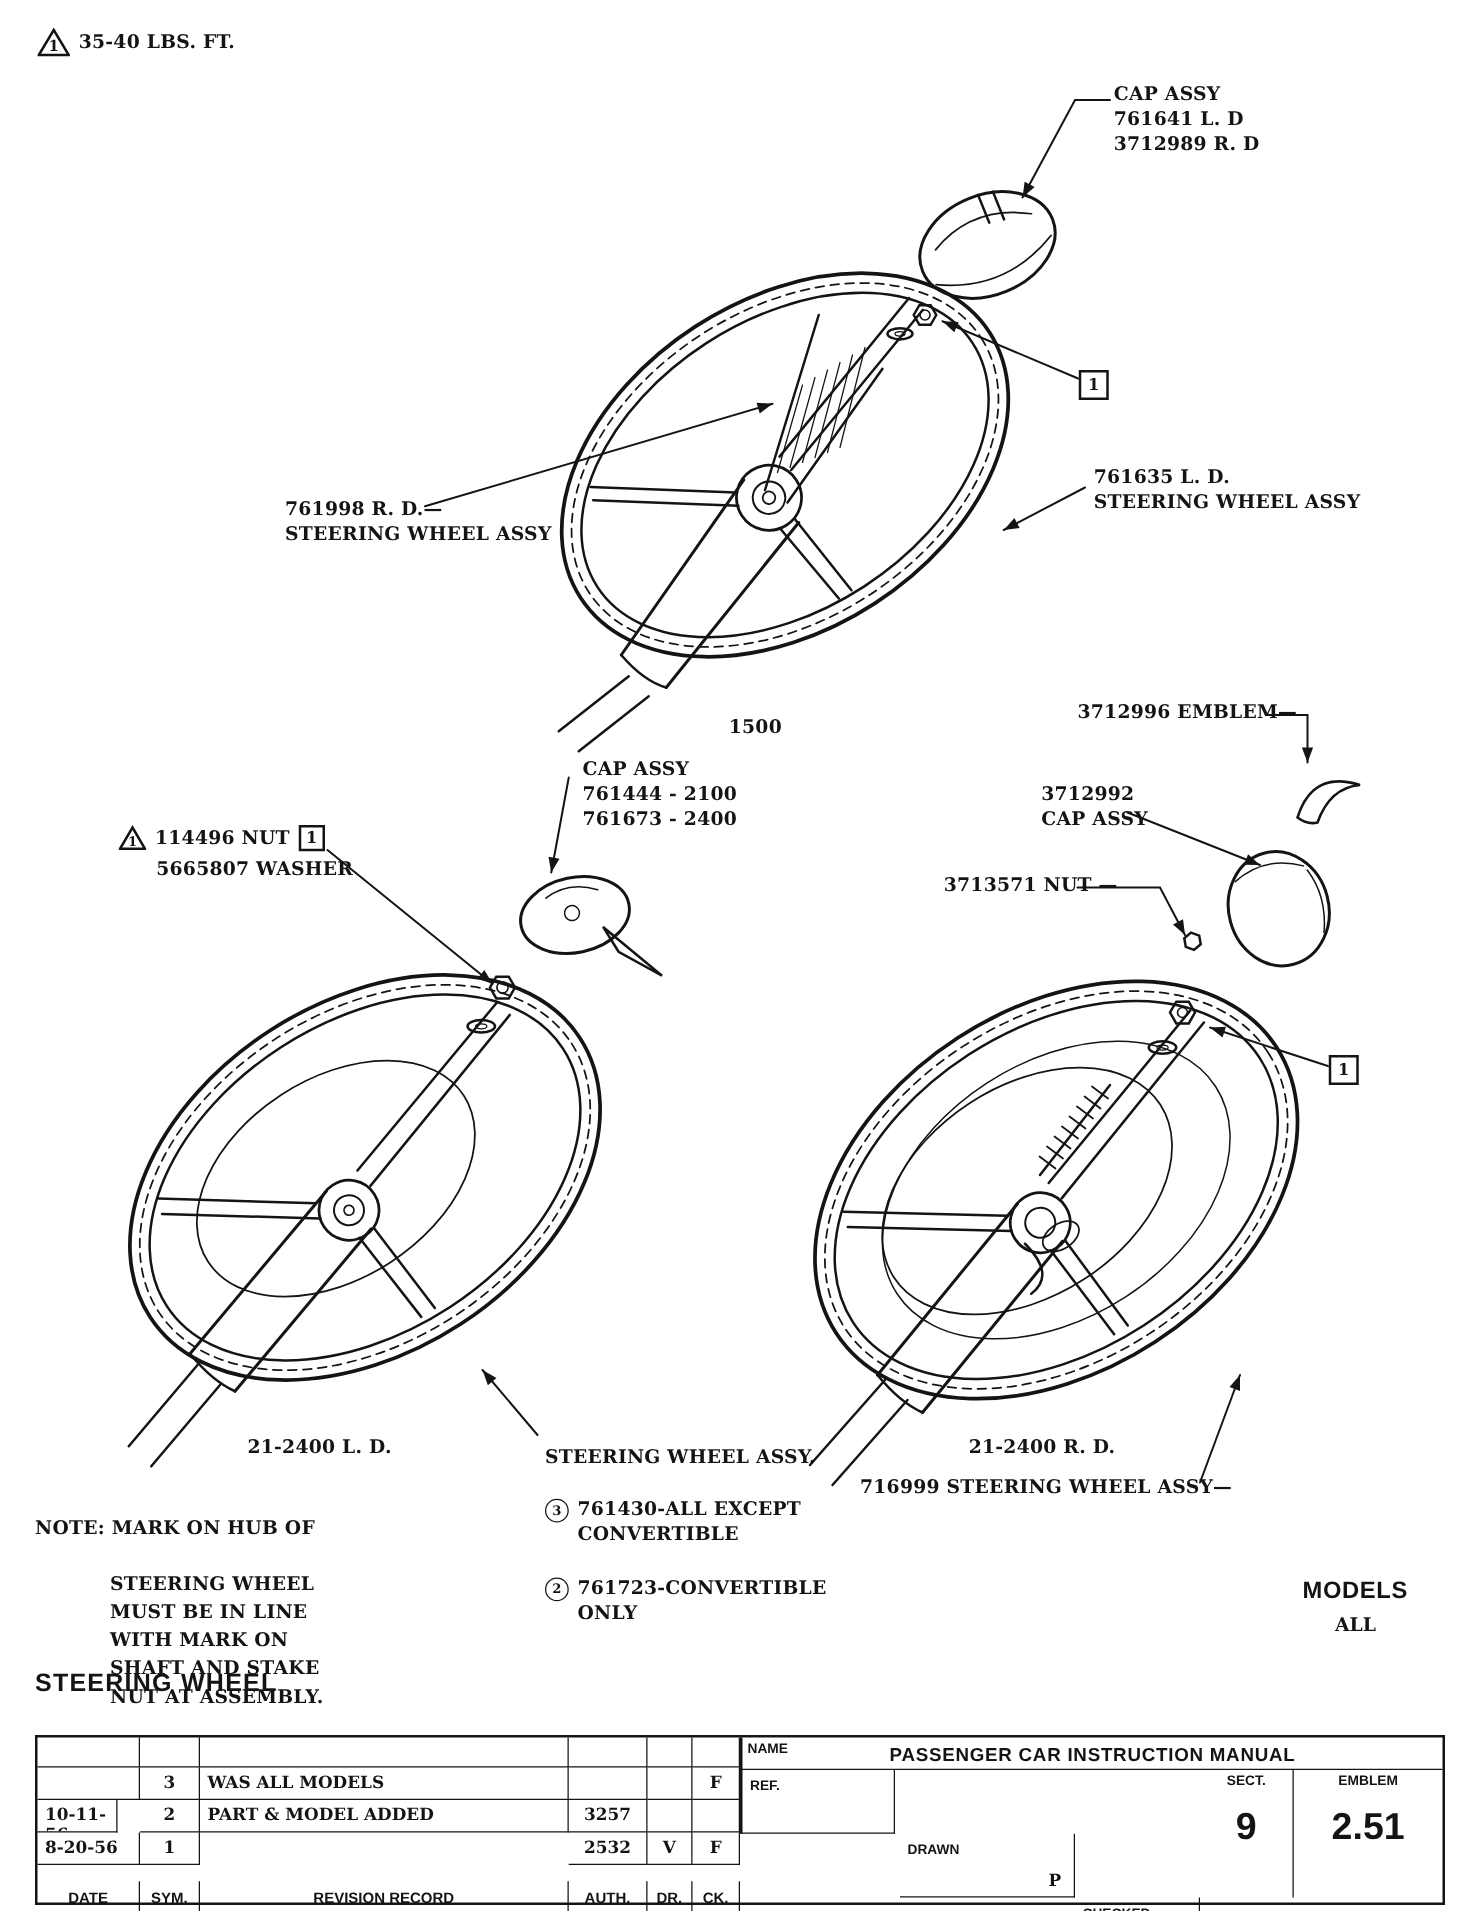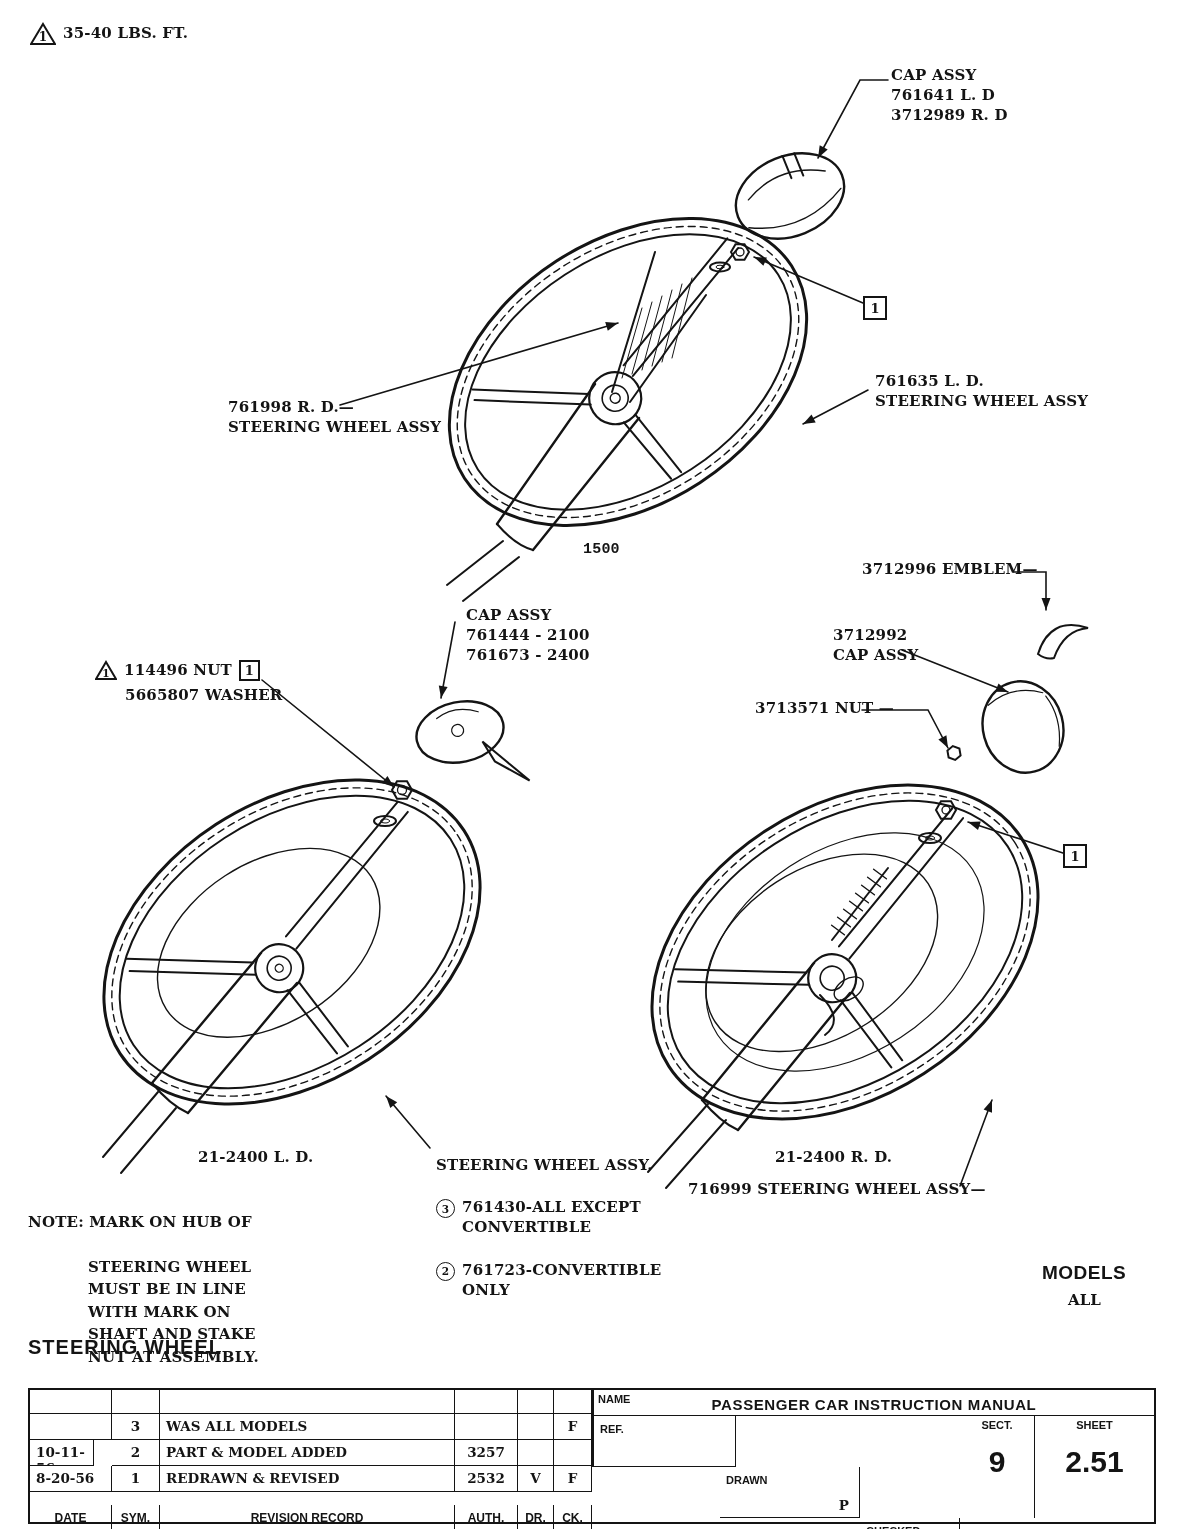--- a/index.html
+++ b/index.html
@@ -219,21 +219,21 @@
   </div>
 
   <div class="lbl" style="left:891px;top:66px;">CAP ASSY
 761641 L. D
 3712989 R. D</div>
   <div class="refbox" style="left:863px;top:296px;">1</div>
   <div class="lbl" style="left:875px;top:372px;">761635 L. D.
 STEERING WHEEL ASSY</div>
   <div class="lbl" style="left:228px;top:398px;">761998 R. D.—
 STEERING WHEEL ASSY</div>
-  <div class="lbl" style="left:583px;top:540px;font-family:Liberation Mono, monospace;">1500</div>
+  <div class="lbl" style="left:583px;top:572px;">1500</div>
 
   <div class="lbl" style="left:466px;top:606px;">CAP ASSY
 761444 - 2100
 761673 - 2400</div>
   <div class="warnrow" style="left:95px;top:660px;">
     <svg width="22" height="21" viewBox="0 0 22 21">
       <polygon points="11,2 21,19 1,19" fill="none" stroke="#141414" stroke-width="2"></polygon>
       <text x="11" y="16.5" text-anchor="middle" fill="#141414" stroke="none" font-family="DejaVu Serif, serif" font-size="10.5" font-weight="bold">1</text>
     </svg>
     <span class="lbl" style="position:static;">114496 NUT</span>
@@ -296,52 +296,51 @@
 
     <div class="cell" style="left:0;top:50px;width:64px;height:26px;">10-11-56</div>
     <div class="cell" style="left:82px;top:50px;width:48px;height:26px;text-align:center;">2</div>
     <div class="cell" style="left:130px;top:50px;width:295px;height:26px;">PART &amp; MODEL ADDED</div>
     <div class="cell" style="left:425px;top:50px;width:63px;height:26px;text-align:center;">3257</div>
     <div class="cell" style="left:488px;top:50px;width:36px;height:26px;text-align:center;"></div>
     <div class="cell" style="left:524px;top:50px;width:38px;height:26px;text-align:center;"></div>
 
     <div class="cell" style="left:0;top:76px;width:82px;height:26px;">8-20-56</div>
     <div class="cell" style="left:82px;top:76px;width:48px;height:26px;text-align:center;">1</div>
-    <div class="cell" style="left:130px;top:76px;width:295px;height:26px;">REDRAWN &amp; REVISED</div>
     <div class="cell" style="left:425px;top:76px;width:63px;height:26px;text-align:center;">2532</div>
     <div class="cell" style="left:488px;top:76px;width:36px;height:26px;text-align:center;">V</div>
     <div class="cell" style="left:524px;top:76px;width:38px;height:26px;text-align:center;">F</div>
 
     <div class="cell th noB" style="left:0;top:102px;width:82px;height:26px;">DATE</div>
     <div class="cell th noB" style="left:82px;top:102px;width:48px;height:26px;">SYM.</div>
     <div class="cell th noB" style="left:130px;top:102px;width:295px;height:26px;">REVISION RECORD</div>
     <div class="cell th noB" style="left:425px;top:102px;width:63px;height:26px;">AUTH.</div>
     <div class="cell th noB" style="left:488px;top:102px;width:36px;height:26px;">DR.</div>
     <div class="cell th noB" style="left:524px;top:102px;width:38px;height:26px;">CK.</div>
 
     <div class="cell namecell noR" style="left:562px;top:0;width:562px;height:26px;border-left:2px solid #141414;padding:0;align-items:center;">
       <span class="tinylab">NAME</span>
       <span class="nameval">PASSENGER CAR INSTRUCTION MANUAL</span>
     </div>
 
-    <div class="cell kv" style="left:562px;top:26px;width:144px;height:51px;border-left:2px solid #141414;">
+    <div class="cell kv" style="left:562px;top:26px;width:124px;height:51px;border-left:2px solid #141414;">
       <span class="tinylab">REF.</span>
     </div>
     <div class="cell kv" style="left:690px;top:26px;width:140px;height:51px;">
       <span class="tinylab">DRAWN</span>
       <span class="val-br">P</span>
     </div>
     <div class="cell kv" style="left:830px;top:26px;width:100px;height:51px;">
       <span class="tinylab">CHECKED</span>
       
     </div>
 
     <div class="cell noB" style="left:930px;top:26px;width:75px;height:102px;padding:0;">
       <div class="tinylab" style="text-align:center;margin-top:3px;">SECT.</div>
       <div class="bigno">9</div>
     </div>
     <div class="cell noB noR" style="left:1005px;top:26px;width:119px;height:102px;padding:0;">
-      <div class="tinylab" style="text-align:center;margin-top:3px;">SHEET</div>
+      <div class="tinylab" style="text-align:center;margin-top:3px;">EMBLEM</div>
       <div class="bigno">2.51</div>
     </div>
   </div>
 
 </div>
 
 </body></html>

